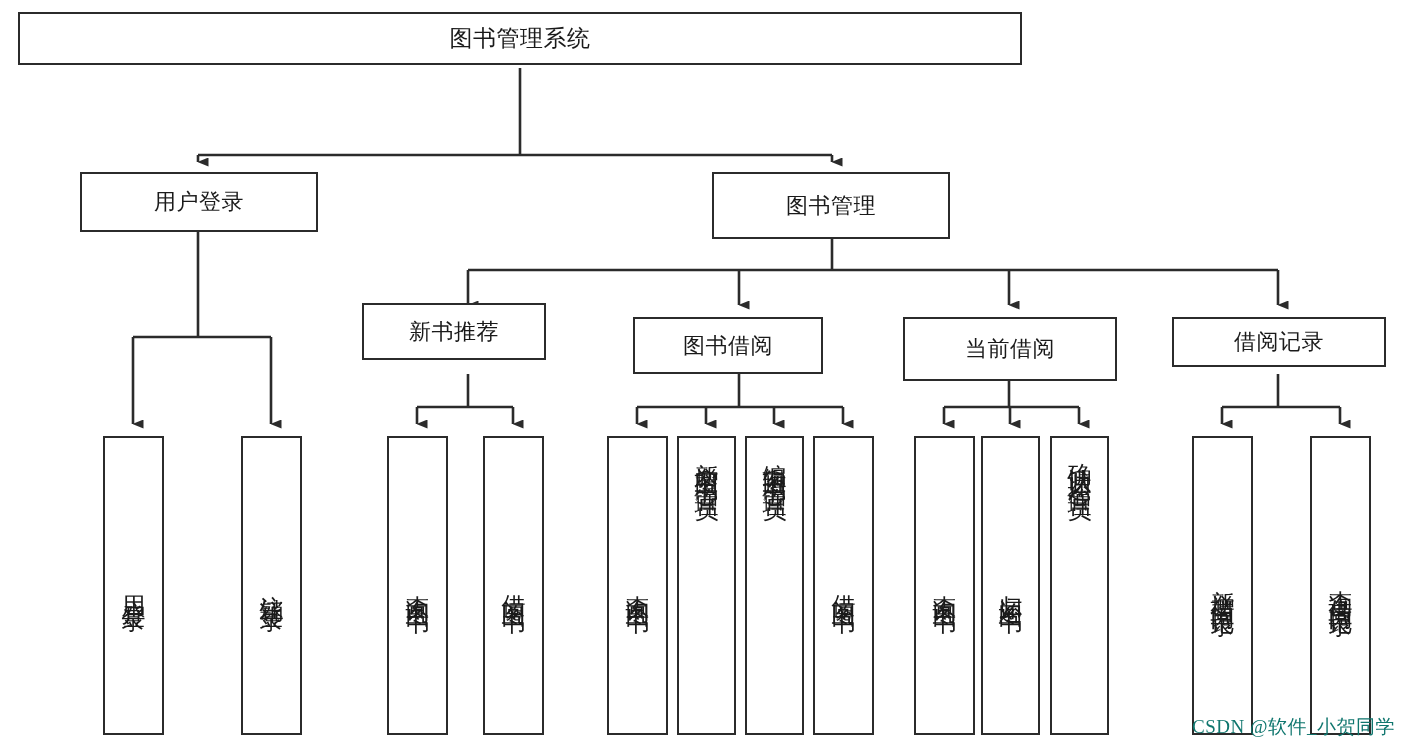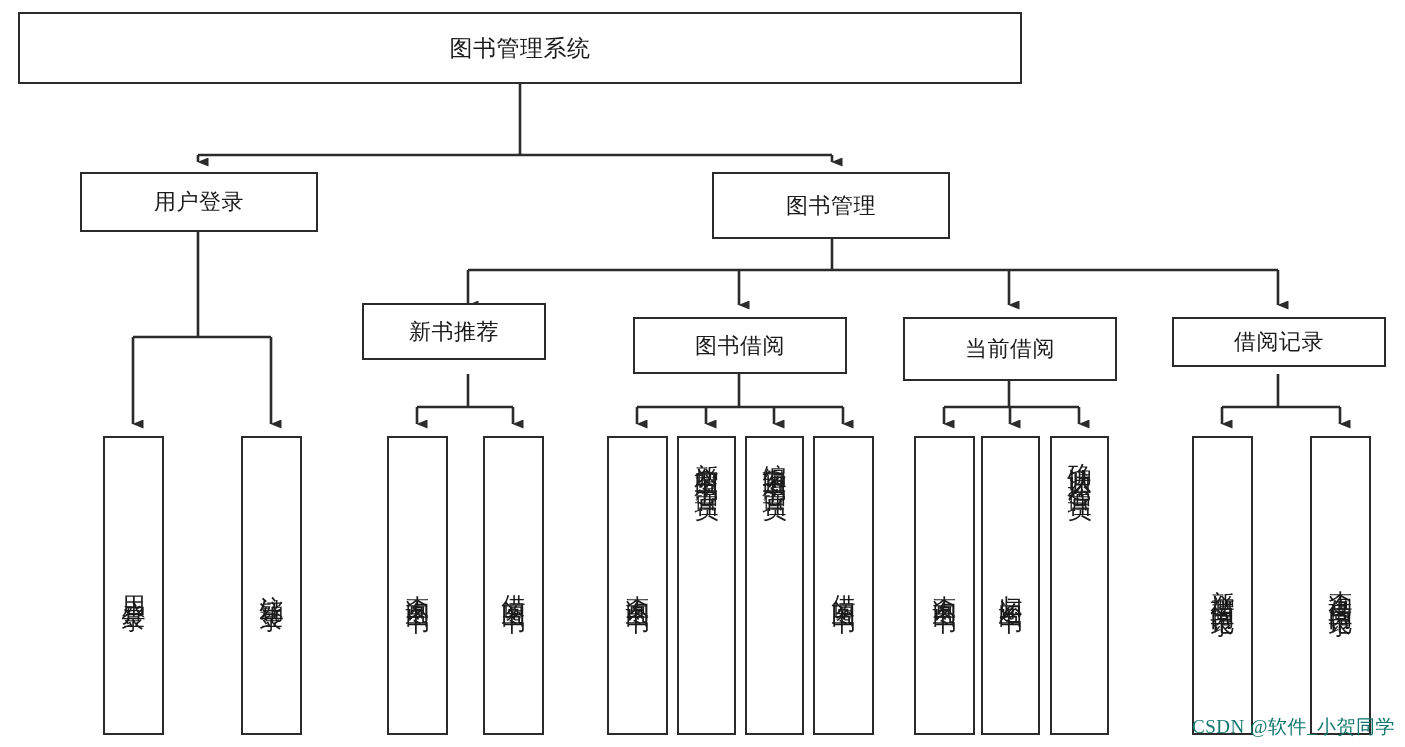--- a/index.html
+++ b/index.html
@@ -128,37 +128,37 @@
       <path d="M1010,407 L1010,424" marker-end="url(#arrowhead)"></path>
       <path d="M1079,407 L1079,424" marker-end="url(#arrowhead)"></path>
 
       <path d="M1278,374 L1278,407"></path>
       <path d="M1222,407 L1340,407"></path>
       <path d="M1222,407 L1222,424" marker-end="url(#arrowhead)"></path>
       <path d="M1340,407 L1340,424" marker-end="url(#arrowhead)"></path>
     </g>
   </svg>
 
-  <div class="node horiz root" style="left:18px; top:12px; width:1004px; height:72px;">
+  <div class="node horiz root" style="left:18px; top:12px; width:1004px; height:53px;">
     <span class="label">图书管理系统</span>
   </div>
 
   <div class="node horiz" style="left:80px; top:172px; width:238px; height:60px;">
     <span class="label">用户登录</span>
   </div>
 
   <div class="node horiz" style="left:712px; top:172px; width:238px; height:67px;">
     <span class="label">图书管理</span>
   </div>
 
   <div class="node horiz" style="left:362px; top:303px; width:184px; height:57px;">
     <span class="label">新书推荐</span>
   </div>
 
-  <div class="node horiz" style="left:633px; top:317px; width:214px; height:57px;">
+  <div class="node horiz" style="left:633px; top:317px; width:190px; height:57px;">
     <span class="label">图书借阅</span>
   </div>
 
   <div class="node horiz" style="left:903px; top:317px; width:214px; height:64px;">
     <span class="label">当前借阅</span>
   </div>
 
   <div class="node horiz" style="left:1172px; top:317px; width:214px; height:50px;">
     <span class="label">借阅记录</span>
   </div>

